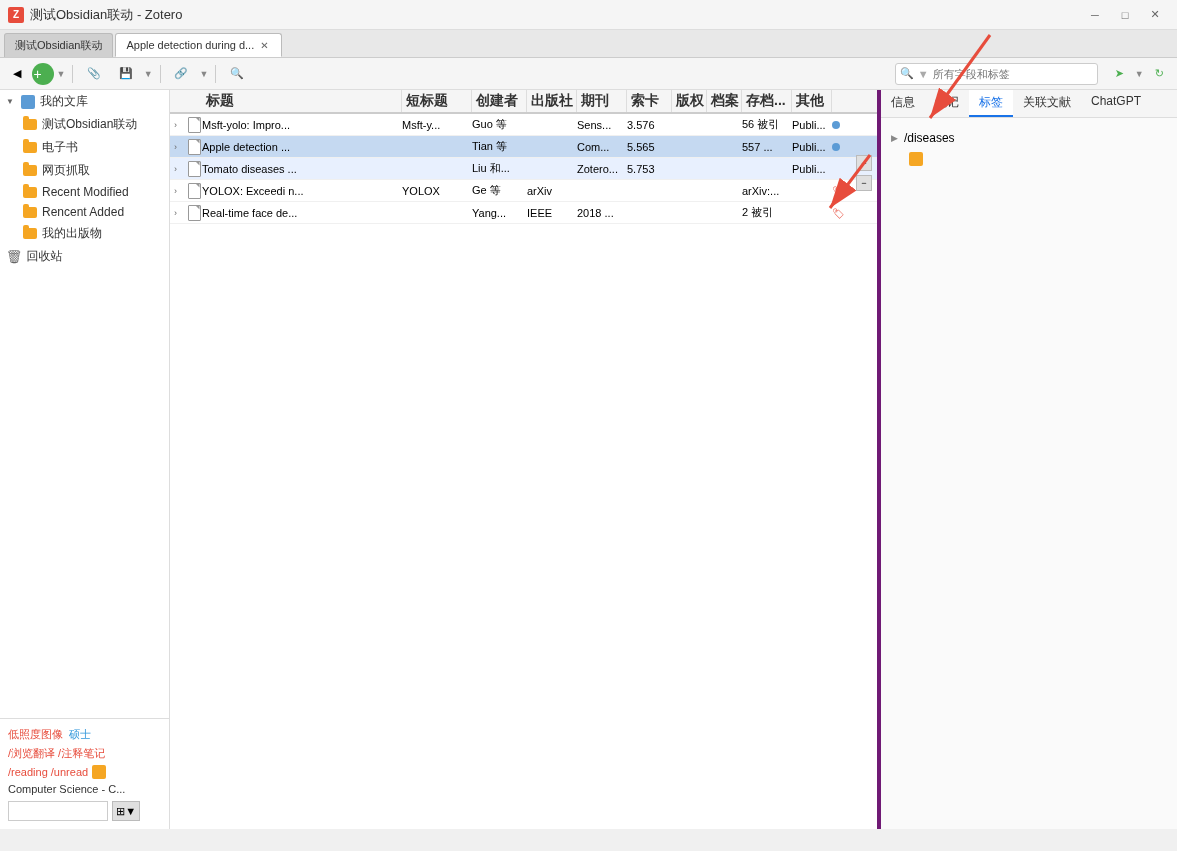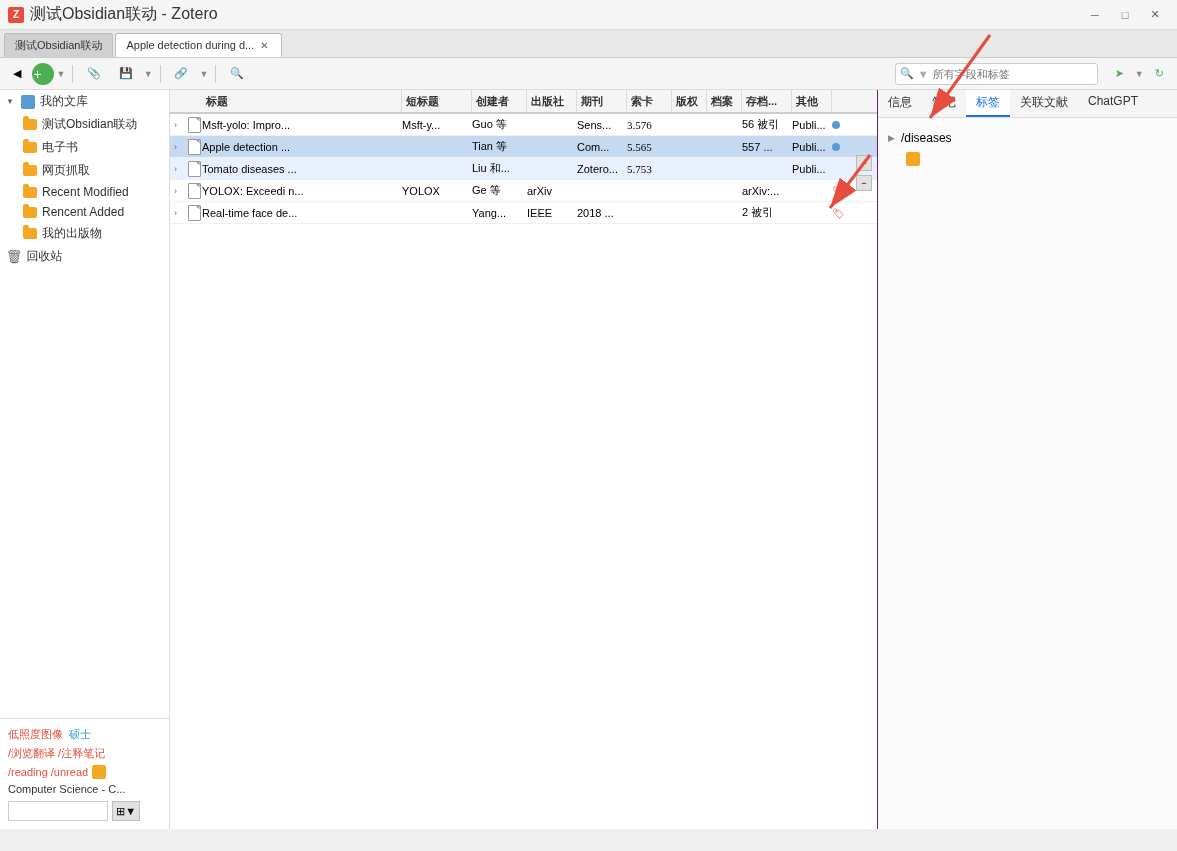--- a/index.html
+++ b/index.html
@@ -2,21 +2,21 @@
 <html><head>
   <meta charset="utf-8">
   <style>
     * { margin: 0; padding: 0; box-sizing: border-box; }
     body { font-family: "Microsoft YaHei", "SimHei", Arial, sans-serif; font-size: 12px; background: #f0f0f0; width: 1177px; height: 851px; overflow: hidden; }
 
     
     .title-bar { height: 30px; background: #f5f5f5; display: flex; align-items: center; justify-content: space-between; padding: 0 8px; border-bottom: 1px solid #ddd; }
     .title-bar-left { display: flex; align-items: center; gap: 6px; }
     .title-bar-icon { width: 16px; height: 16px; background: #e74c3c; border-radius: 2px; display: flex; align-items: center; justify-content: center; color: white; font-size: 10px; font-weight: bold; }
-    .title-bar-text { font-size: 16px; color: #333; }
+    .title-bar-text { font-size: 13px; color: #333; }
     .title-bar-controls { display: flex; gap: 2px; }
     .title-bar-btn { width: 28px; height: 22px; border: none; background: transparent; cursor: pointer; display: flex; align-items: center; justify-content: center; font-size: 11px; color: #666; }
 
     
     .menu-bar { height: 22px; background: #f5f5f5; display: flex; align-items: center; padding: 0 4px; border-bottom: 1px solid #ddd; gap: 2px; }
     .menu-item { padding: 2px 6px; font-size: 12px; color: #333; cursor: pointer; }
 
     
     .tab-bar { height: 28px; background: #e8e8e8; display: flex; align-items: flex-end; padding: 0 4px; border-bottom: 1px solid #ccc; }
     .tab { height: 24px; padding: 0 10px; display: flex; align-items: center; gap: 4px; background: #d0d0d0; border: 1px solid #bbb; border-bottom: none; border-radius: 3px 3px 0 0; font-size: 11px; color: #333; cursor: pointer; margin-right: 2px; }
@@ -55,56 +55,56 @@
     .yellow-square { width: 14px; height: 14px; background: #f5a623; border-radius: 2px; }
     .sidebar-bottom-cs { color: #333; margin-bottom: 6px; }
     .sidebar-search { display: flex; align-items: center; gap: 4px; }
     .sidebar-search input { width: 100px; height: 20px; border: 1px solid #ccc; padding: 0 4px; font-size: 11px; }
     .grid-btn { width: 28px; height: 20px; background: #e0e0e0; border: 1px solid #bbb; cursor: pointer; display: flex; align-items: center; justify-content: center; }
 
     
     .content-area { flex: 1; display: flex; flex-direction: column; overflow: hidden; }
 
     
-    .table-header { display: flex; align-items: center; background: #f5f5f5; border-bottom: 2px solid #ccc; height: 24px; font-size: 11px; font-weight: bold; color: #333; padding: 0 4px; flex-shrink: 0; }
+    .table-header { display: flex; align-items: center; background: #f5f5f5; border-bottom: 2px solid #ccc; height: 24px; font-size: 14px; font-weight: bold; color: #333; padding: 0 4px; flex-shrink: 0; }
     .th { padding: 0 4px; border-right: 1px solid #ddd; overflow: hidden; white-space: nowrap; text-overflow: ellipsis; cursor: pointer; height: 100%; display: flex; align-items: center; }
     .th:last-child { border-right: none; }
 
     
     .table-body { flex: 1; overflow-y: auto; background: white; }
     .table-row { display: flex; align-items: center; height: 22px; font-size: 11px; border-bottom: 1px solid #f0f0f0; cursor: pointer; padding: 0 4px; }
     .table-row.selected { background: #c5d9f1; }
     .table-row.highlighted { background: #e8f0fe; }
     .td { padding: 0 0; overflow: hidden; white-space: nowrap; text-overflow: ellipsis; }
     .row-expand { width: 12px; font-size: 9px; color: #666; flex-shrink: 0; }
     .row-icon { width: 16px; height: 16px; flex-shrink: 0; display: flex; align-items: center; justify-content: center; }
     .doc-icon { width: 13px; height: 16px; background: #fff; border: 1px solid #999; border-radius: 1px; position: relative; }
     .doc-icon::before { content: ''; position: absolute; top: 0; right: 0; width: 4px; height: 4px; background: #999; clip-path: polygon(0 0, 100% 100%, 100% 0); }
     .red-tag { color: #e74c3c; font-size: 10px; }
     .blue-dot { width: 8px; height: 8px; background: #5b9bd5; border-radius: 50%; }
 
     
-    .right-panel { width: 300px; background: #fafafa; border-left: 1px solid #701a75; display: flex; flex-direction: column; }
+    .right-panel { width: 300px; background: #fafafa; border-left: 4px solid #701a75; display: flex; flex-direction: column; }
     .right-panel-tabs { display: flex; border-bottom: 1px solid #ddd; background: #f5f5f5; }
     .right-tab { padding: 4px 10px; font-size: 12px; cursor: pointer; color: #333; border-bottom: 2px solid transparent; }
     .right-tab.active { border-bottom: 2px solid #1a73e8; color: #1a73e8; background: white; }
     .right-panel-content { flex: 1; padding: 10px; overflow-y: auto; }
     .tags-label { font-size: 12px; color: #333; margin-bottom: 8px; }
     .add-btn { padding: 3px 10px; background: #f0f0f0; border: 1px solid #ccc; border-radius: 3px; cursor: pointer; font-size: 12px; }
     .tag-item { display: flex; align-items: center; gap: 6px; padding: 3px 0; font-size: 12px; cursor: pointer; }
     .tag-chevron { font-size: 9px; color: #888; }
     .scroll-btn { width: 16px; height: 16px; background: #e0e0e0; border: 1px solid #bbb; cursor: pointer; display: flex; align-items: center; justify-content: center; font-size: 9px; margin-bottom: 2px; }
 
     
     .col-title { width: 200px; flex-shrink: 0; }
     .col-short { width: 70px; flex-shrink: 0; }
     .col-author { width: 55px; flex-shrink: 0; }
     .col-publisher { width: 50px; flex-shrink: 0; }
     .col-journal { width: 50px; flex-shrink: 0; }
-    .col-index { width: 45px; flex-shrink: 0; font-family: Liberation Serif, serif; }
+    .col-index { width: 45px; flex-shrink: 0; }
     .col-edition { width: 35px; flex-shrink: 0; }
     .col-archive { width: 35px; flex-shrink: 0; }
     .col-storage { width: 50px; flex-shrink: 0; }
     .col-other { width: 40px; flex-shrink: 0; }
 
     
     svg.arrows { position: absolute; top: 0; left: 0; width: 1177px; height: 851px; pointer-events: none; z-index: 100; }
   </style>
 </head>
 <body>

